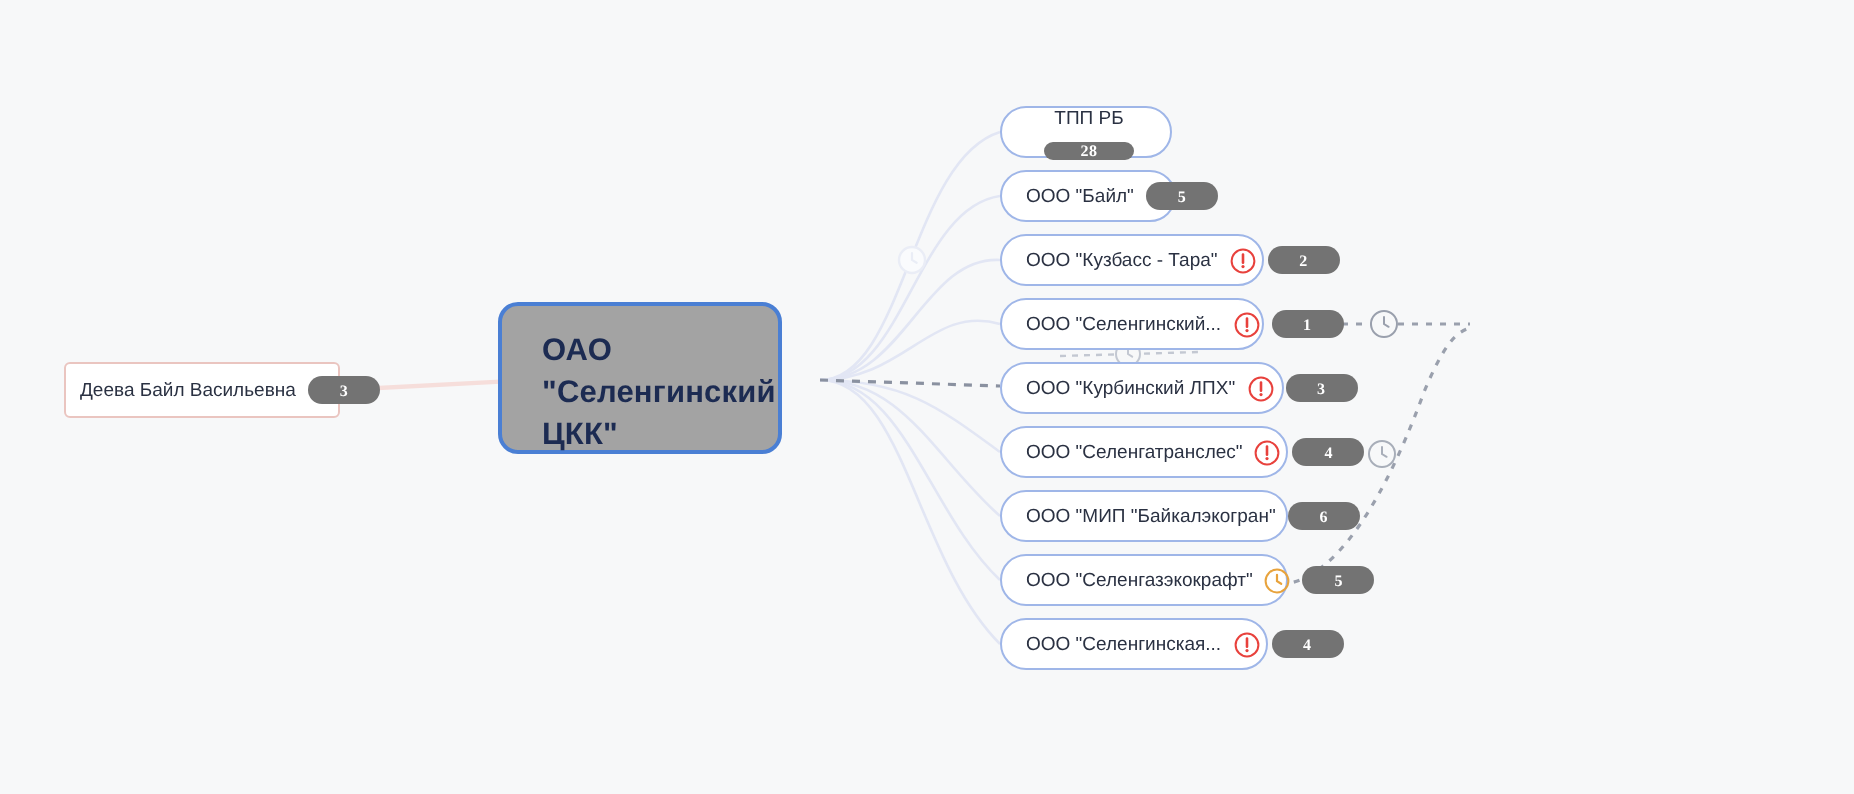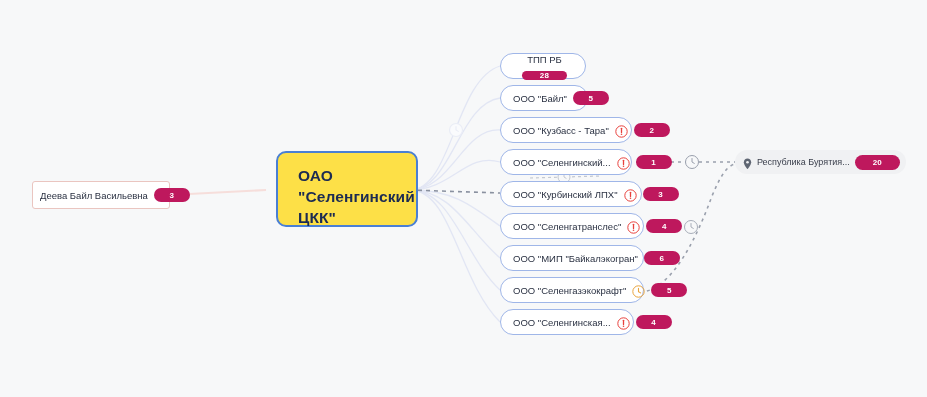--- a/index.html
+++ b/index.html
@@ -26,26 +26,26 @@
     left: 0;
     top: 0;
     width: 927px;
     height: 397px;
     pointer-events: none;
   }
 
   
   .central-node {
     position: absolute;
-    left: 276px;
+    left: 249px;
     top: 151px;
     width: 142px;
     height: 76px;
     box-sizing: border-box;
-    background: #fde047;
+    background: #a3a3a3;
     border: 2px solid #4a7fd4;
     border-radius: 10px;
     padding: 12px 0 0 20px;
     color: #1c2b52;
     font-size: 15.5px;
     font-weight: bold;
     line-height: 21px;
     letter-spacing: 0.1px;
     white-space: pre-line;
   }
@@ -114,25 +114,26 @@
   
   .badge {
     display: inline-flex;
     align-items: center;
     justify-content: center;
     min-width: 17px;
     height: 14px;
     padding: 0 18px;
     box-sizing: border-box;
     border-radius: 7px;
-    background: #be185d;
+    background: #737373;
     color: #ffffff;
     font-size: 8px;
     font-weight: bold;
     letter-spacing: 0.2px;
+    font-family: Liberation Serif, serif;
   }
   .badge.big {
     min-width: 19px;
     height: 15px;
     border-radius: 8px;
   }
 
   
   .status-icon {
     width: 13px;
@@ -260,24 +261,14 @@
         <span class="label">ООО "Селенгинская...</span>
         <span class="status-icon"><svg viewBox="0 0 13 13" xmlns="http://www.w3.org/2000/svg">
             <circle cx="6.5" cy="6.5" r="5.7" fill="none" stroke="#e8413c" stroke-width="1"></circle>
             <path d="M6.5 3.3 L6.5 7.4" stroke="#e8413c" stroke-width="1.3" stroke-linecap="round"></path>
             <circle cx="6.5" cy="9.3" r="0.8" fill="#e8413c"></circle>
           </svg></span>
         <span class="badge">4</span>
       </div>
     </div>
 
-  <div class="region-node">
-    <span class="pin-icon">
-      <svg viewBox="0 0 10 13" xmlns="http://www.w3.org/2000/svg">
-        <path d="M5 0.6 C2.7 0.6 0.9 2.4 0.9 4.7 C0.9 7.8 5 12.3 5 12.3 C5 12.3 9.1 7.8 9.1 4.7 C9.1 2.4 7.3 0.6 5 0.6 Z" fill="#5f6673"></path>
-        <circle cx="5" cy="4.7" r="1.5" fill="#f0f1f3"></circle>
-      </svg>
-    </span>
-    <span class="label">Республика Бурятия...</span>
-    <span class="badge big">20</span>
-  </div>
 
 </div>
 
 </body></html>

